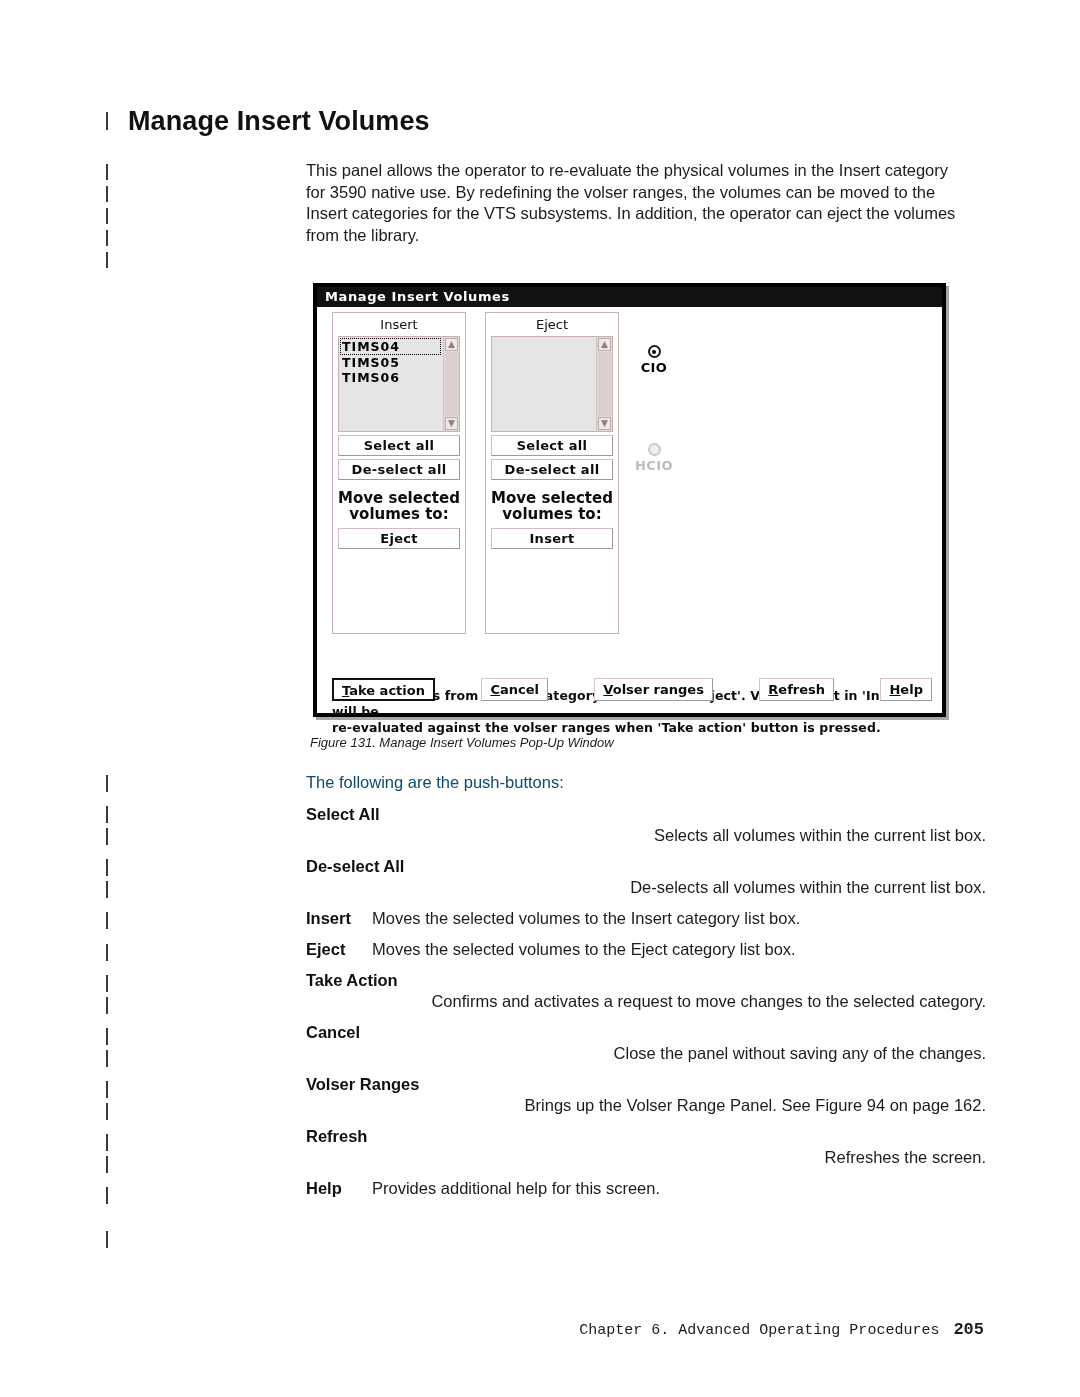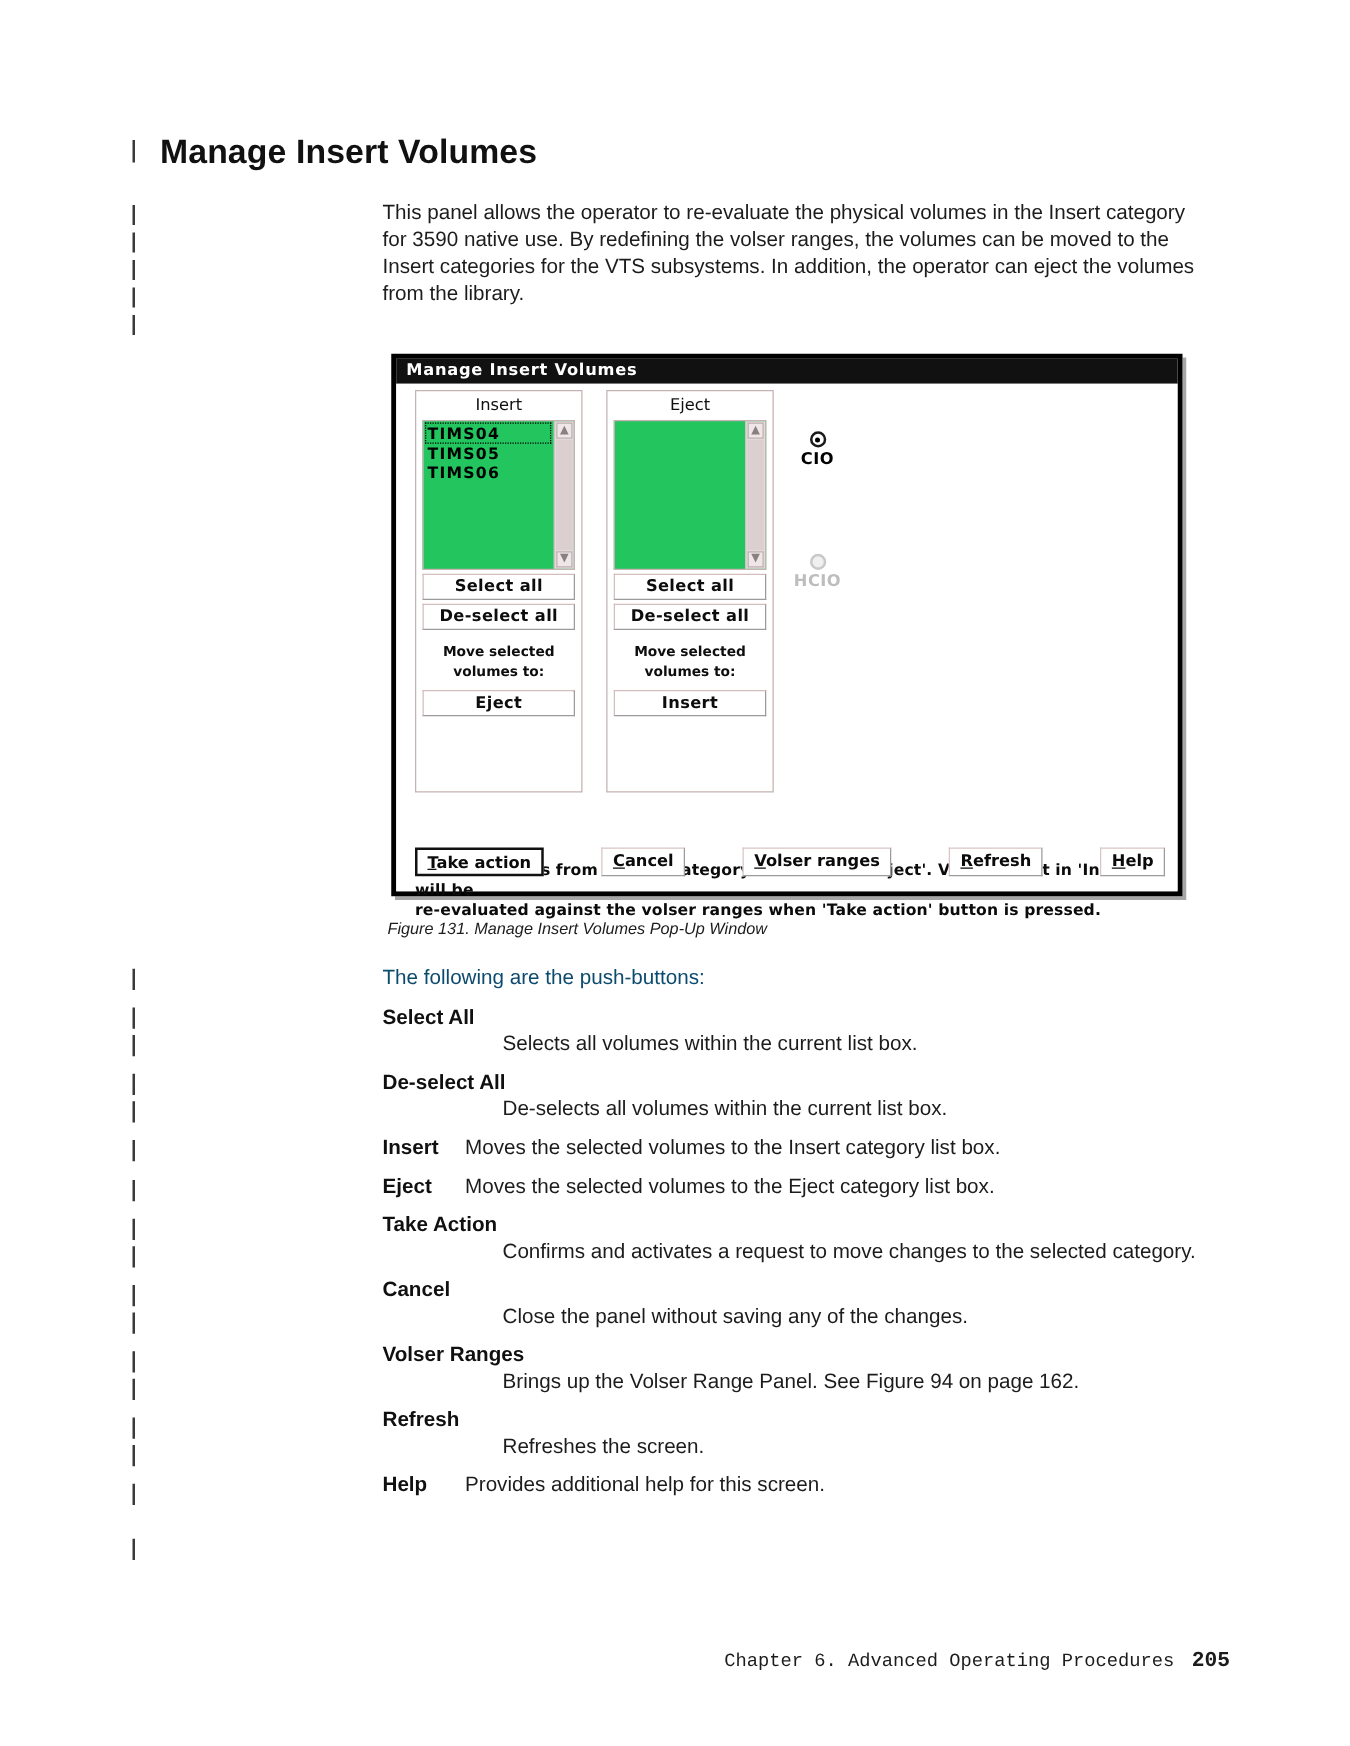--- a/index.html
+++ b/index.html
@@ -95,24 +95,24 @@
     font-size: 13px;
     margin-top: 4px;
     margin-bottom: 4px;
     color: #101010;
   }
 
   
   .listwrap {
     position: relative;
     margin: 0 5px;
-    height: 120px;
+    height: 96px;
     border: 1px solid #c6b2b2;
     box-sizing: border-box;
-    background: #22c55e;
+    background: #e5e5e5;
   }
   .listitems {
     position: absolute;
     left: 0; top: 0; right: 17px; bottom: 0;
     overflow: hidden;
     padding: 1px 0 0 1px;
   }
   .listitem {
     font-size: 12.5px;
     font-weight: bold;
@@ -211,21 +211,21 @@
     color: #0d0d0d;
     background: #ffffff;
     border: 1px solid #d3bdbd;
     border-right-color: #9b9b9b;
     border-bottom-color: #9b9b9b;
     box-sizing: border-box;
     letter-spacing: 0.3px;
   }
   .movelabel {
     text-align: center;
-    font-size: 11px;
+    font-size: 15px;
     font-weight: bold;
     line-height: 16px;
     margin-top: 10px;
     color: #0d0d0d;
   }
 
   
   #dlg-hint {
     position: absolute;
     left: 15px;
@@ -293,22 +293,23 @@
   .dl-block { margin-bottom: 10px; }
   .dl-term-stacked {
     font-size: 16.5px;
     font-weight: bold;
     line-height: 21px;
     color: #101010;
   }
   .dl-def-stacked {
     font-size: 16.5px;
     line-height: 21px;
-    margin-left: 96px;
+    margin-left: 76px;
     color: #1c1c1c;
+    text-align: right;
   }
   .dl-inline {
     display: flex;
     font-size: 16.5px;
     line-height: 21px;
     margin-bottom: 10px;
   }
   .dl-inline .t {
     font-weight: bold;
     width: 66px;

